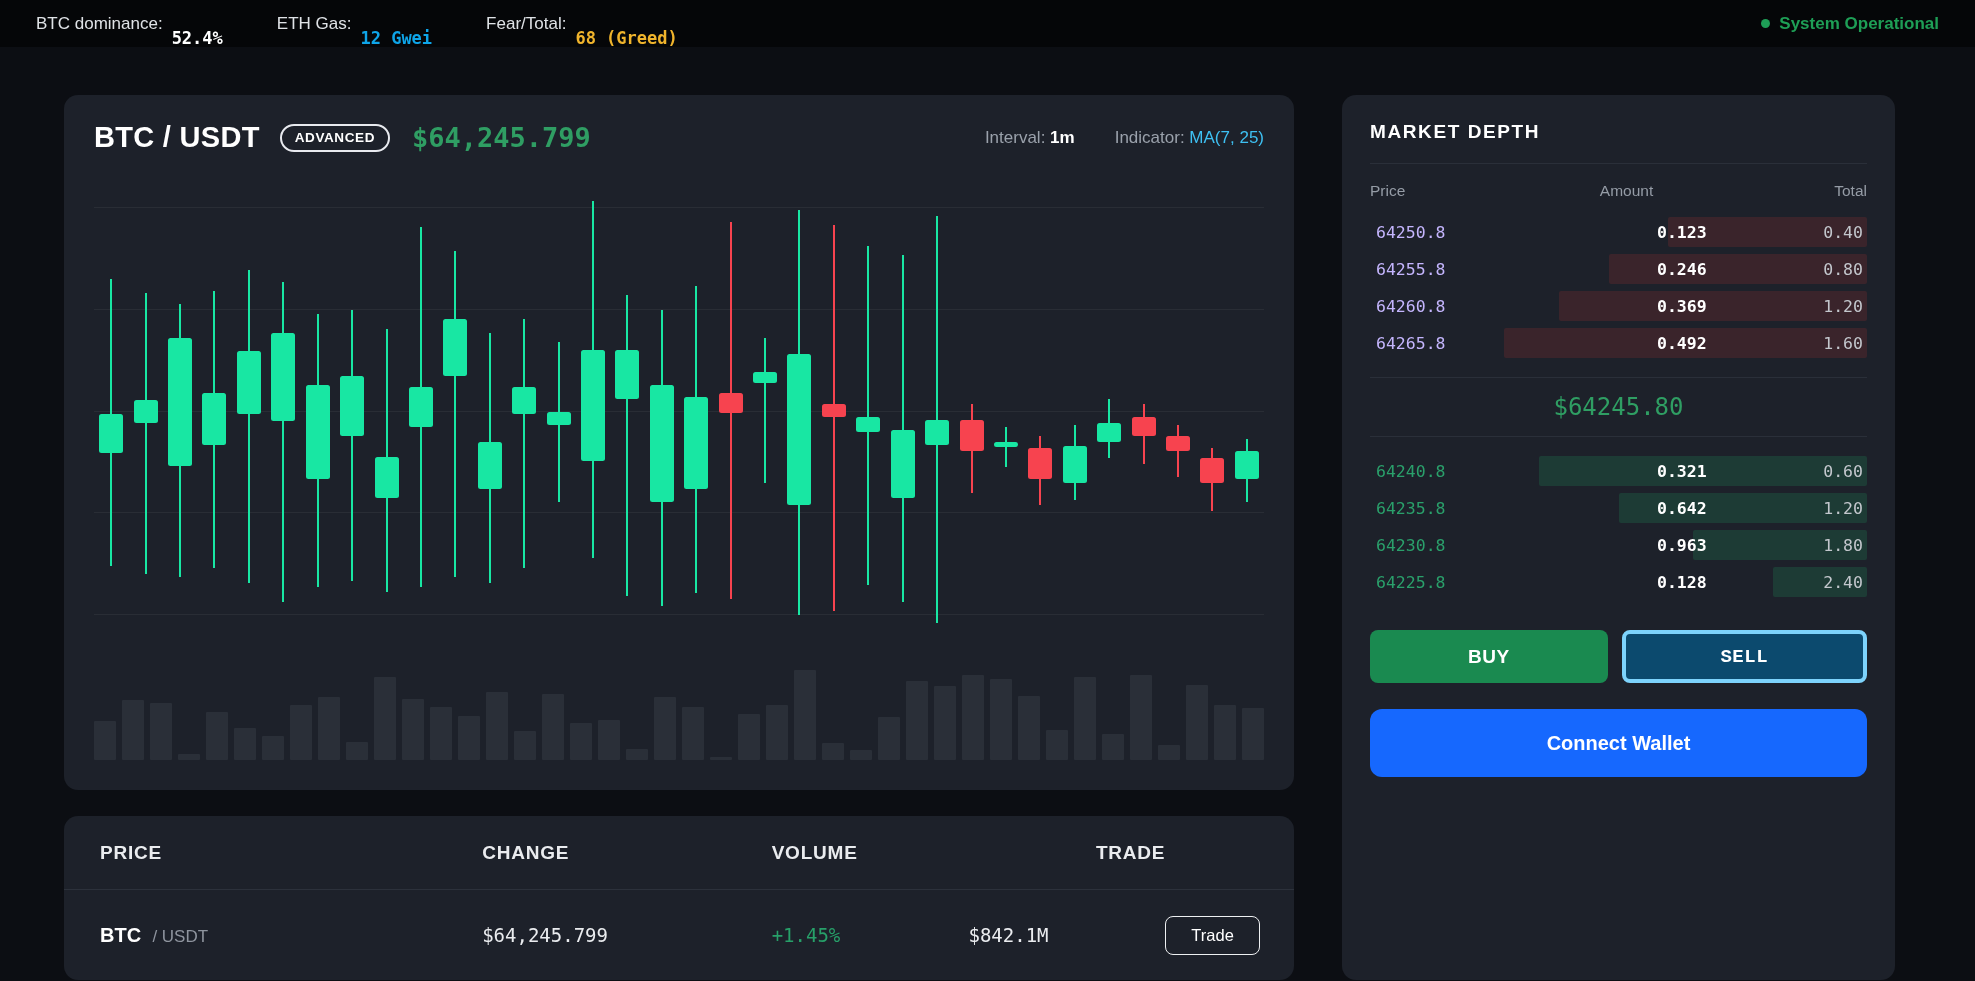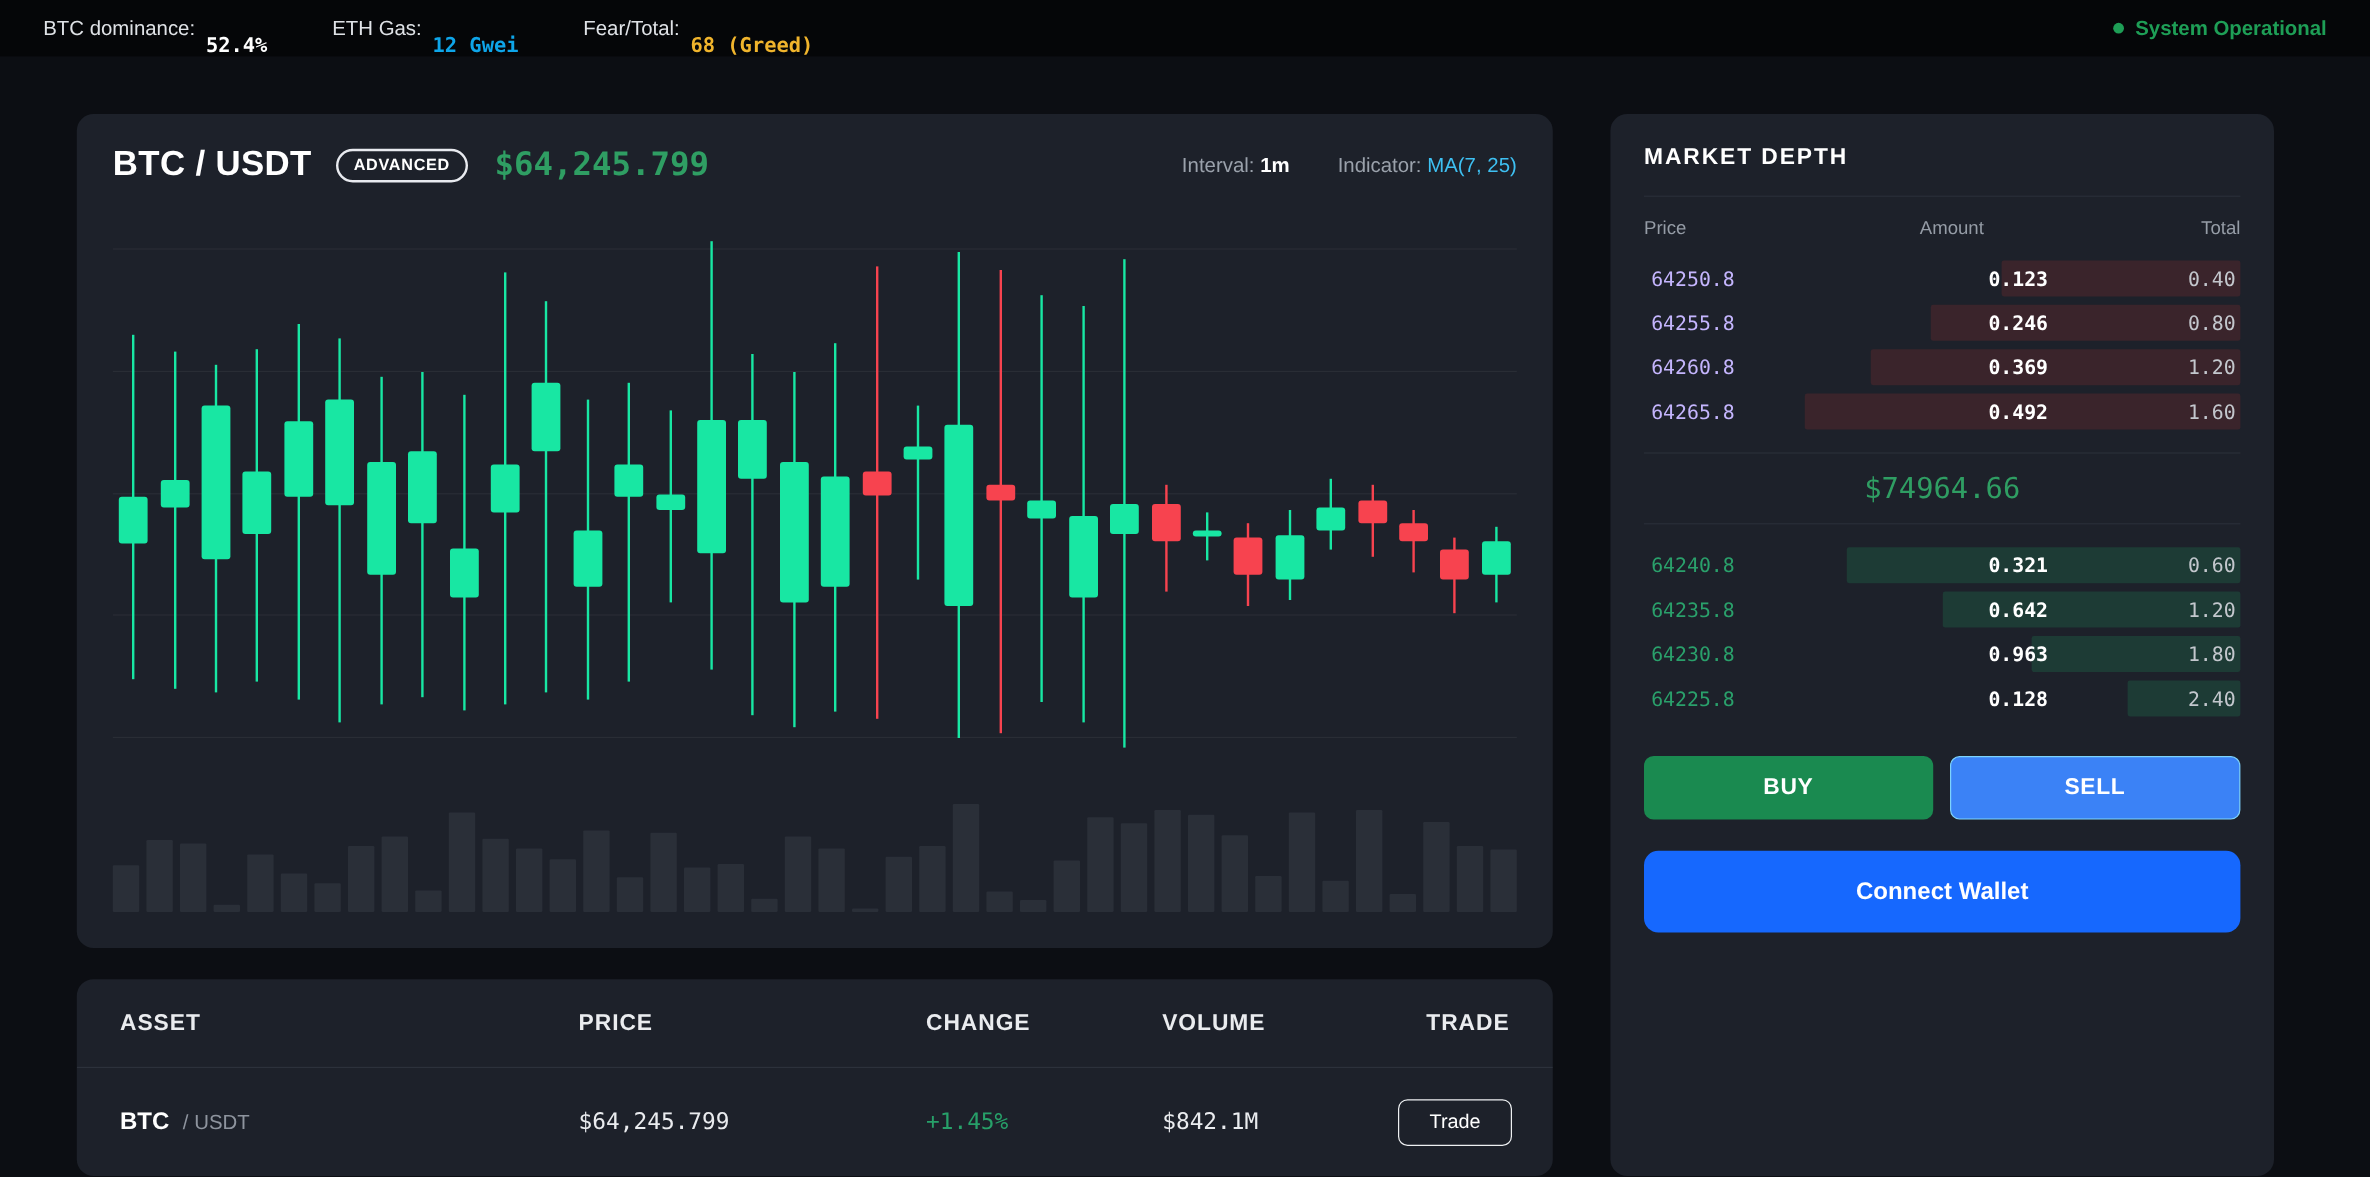--- a/index.html
+++ b/index.html
@@ -99,21 +99,21 @@
                border-top:1px solid #2a2f39; border-bottom:1px solid #2a2f39;
                font-size:24px; color:#2f9e63; font-family:"DejaVu Sans Mono", monospace; }
 
   .btn-row { display:flex; gap:14px; margin-top:26px; }
   .buy-btn, .sell-btn {
     flex:1; height:53px; border-radius:8px; font-size:19px; font-weight:800;
     font-family:"Liberation Sans", sans-serif; color:#ffffff; cursor:pointer;
     letter-spacing:0.5px;
   }
   .buy-btn { background:#1a8a50; border:none; }
-  .sell-btn { background:#3b82f6; border:1px solid #7dd3fc; }
+  .sell-btn { background:#0c4a6e; border:4px solid #7dd3fc;font-family:Liberation Mono, monospace; }
   .connect-btn {
     margin-top:26px; width:100%; height:68px; border:none; border-radius:12px;
     background:#1668fe; color:#ffffff; font-size:20px; font-weight:800;
     font-family:"Liberation Sans", sans-serif; cursor:pointer;
   }
 </style>
 </head>
 <body>
 
 <header class="topbar">
@@ -270,21 +270,20 @@
           <div class="vol-bar" style="height: 92%;"></div>
           <div class="vol-bar" style="height: 16%;"></div>
           <div class="vol-bar" style="height: 82%;"></div>
           <div class="vol-bar" style="height: 60%;"></div>
           <div class="vol-bar" style="height: 56%;"></div>
         </div>
     </section>
 
     <section class="panel table-panel">
       <div class="t-head">
-        <span>ASSET</span>
         <span>PRICE</span>
         <span>CHANGE</span>
         <span>VOLUME</span>
         <span class="cell-right">TRADE</span>
       </div>
       <div class="t-row">
         <span>
           <span class="asset-base">BTC</span>
           <span class="asset-quote">/ USDT</span>
         </span>
@@ -325,21 +324,21 @@
           <span class="dr-amount">0.369</span>
           <span class="dr-total">1.20</span>
         </div>
         <div class="depth-row">
           <div class="depth-bar bar-ask" style="width: 73%;"></div>
           <span class="dr-price-ask">64265.8</span>
           <span class="dr-amount">0.492</span>
           <span class="dr-total">1.60</span>
         </div>
       </div>
-    <div class="mid-price">$74964.66</div>
+    <div class="mid-price">$64245.80</div>
     <div id="bidRows">
         <div class="depth-row">
           <div class="depth-bar bar-bid" style="width: 66%;"></div>
           <span class="dr-price-bid">64240.8</span>
           <span class="dr-amount">0.321</span>
           <span class="dr-total">0.60</span>
         </div>
         <div class="depth-row">
           <div class="depth-bar bar-bid" style="width: 50%;"></div>
           <span class="dr-price-bid">64235.8</span>

